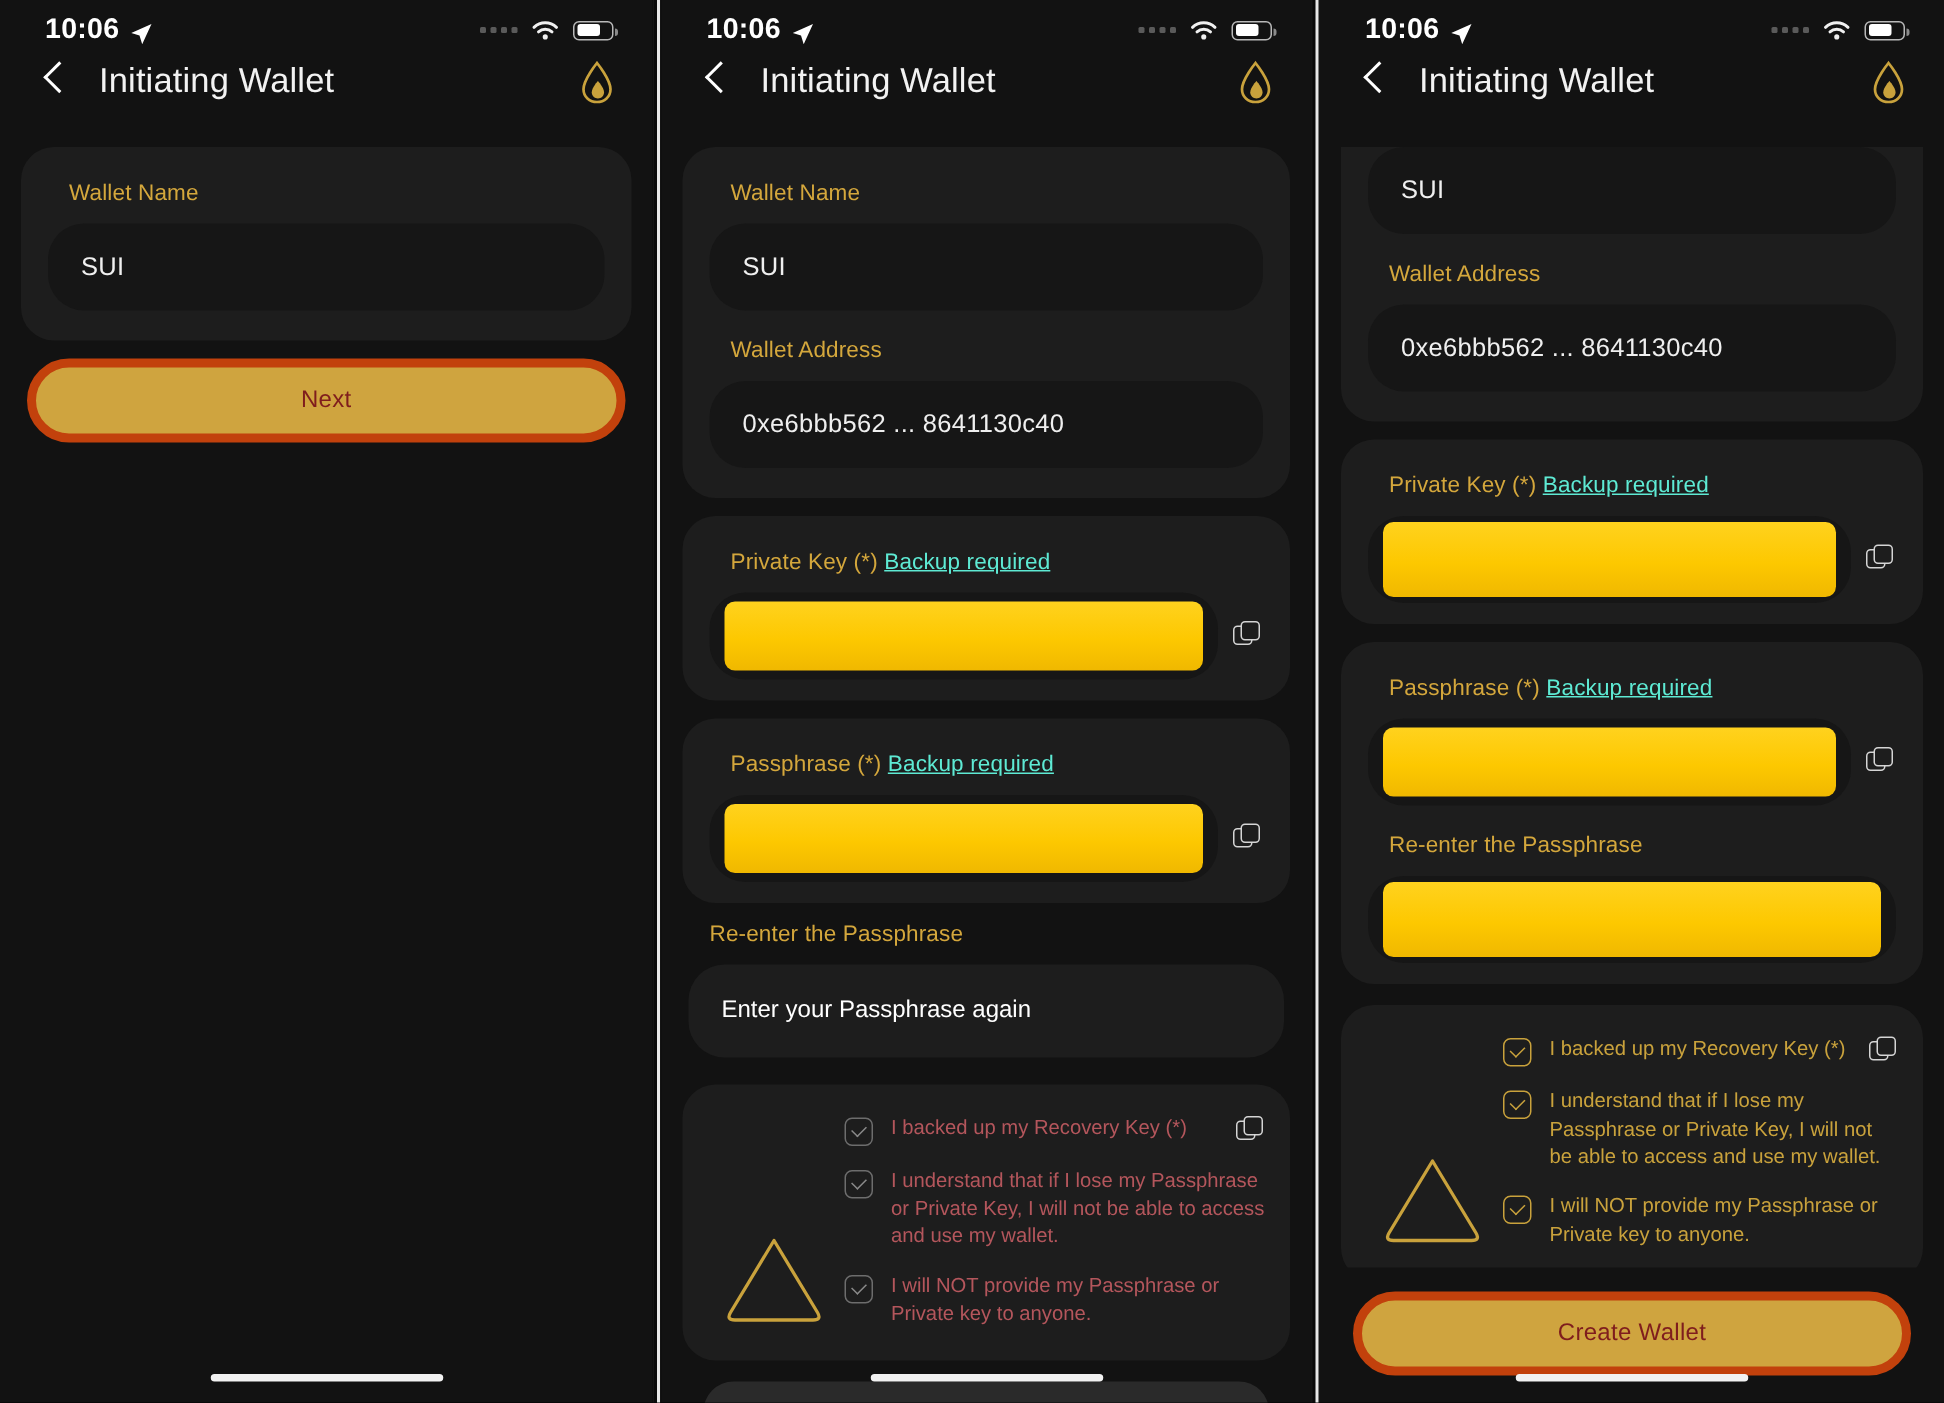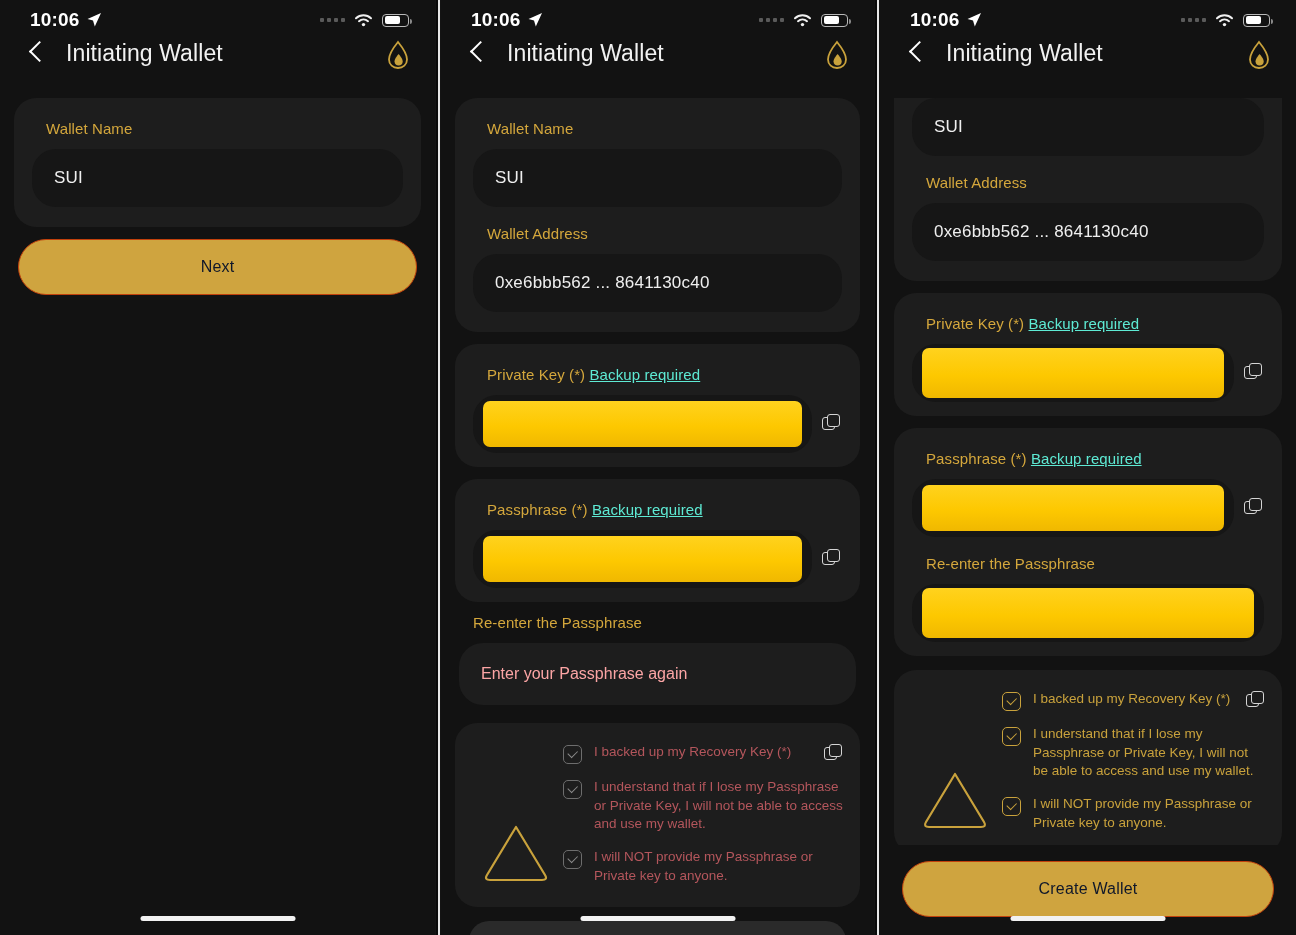--- a/index.html
+++ b/index.html
@@ -57,21 +57,21 @@
     padding: 0 26px 0 30px;
     position: relative;
     z-index: 5;
   }
   .sb-time {
     color: #ffffff;
     font-size: 19px;
     font-weight: 700;
     letter-spacing: 0.2px;
     display: flex;
-    align-items: center;
+    align-items: flex-end;
     gap: 6px;
   }
   .sb-right {
     display: flex;
     align-items: center;
     gap: 9px;
   }
   .sig-dots { display: flex; gap: 3px; align-items: flex-end; }
   .sig-dots i {
     display: block; width: 4px; height: 4px;
@@ -158,21 +158,21 @@
     align-items: center;
     padding: 0 22px;
     position: relative;
   }
   .input-box .val {
     color: #efefef;
     font-size: 17px;
     letter-spacing: 0.2px;
   }
   .input-box .ph {
-    color: #fca5a5;
+    color: #ffffff;
     font-size: 16px;
   }
 
   .input-row {
     display: flex;
     align-items: center;
     gap: 8px;
   }
   .input-row .input-box { flex: 1 1 auto; }
 
@@ -202,25 +202,25 @@
     border-radius: 3px;
   }
   .copy-icon span.b { left: 0; top: 3px; width: 13px; height: 13px; }
   .copy-icon span.f { left: 5px; top: 0; width: 13px; height: 13px; background: #1d1d1d; }
 
   
   .cta {
     height: 56px;
     border-radius: 28px;
     background: #cfa43f;
-    border: 1px solid #c2410c;
+    border: 6px solid #c2410c;
     display: flex;
     align-items: center;
     justify-content: center;
-    color: #0f172a;
+    color: #7f1d1d;
     font-size: 16px;
     letter-spacing: 0.2px;
     cursor: pointer;
     margin: 6px 4px 0 4px;
   }
 
   
   .warn-card {
     background: #1d1d1d;
     border-radius: 22px;

